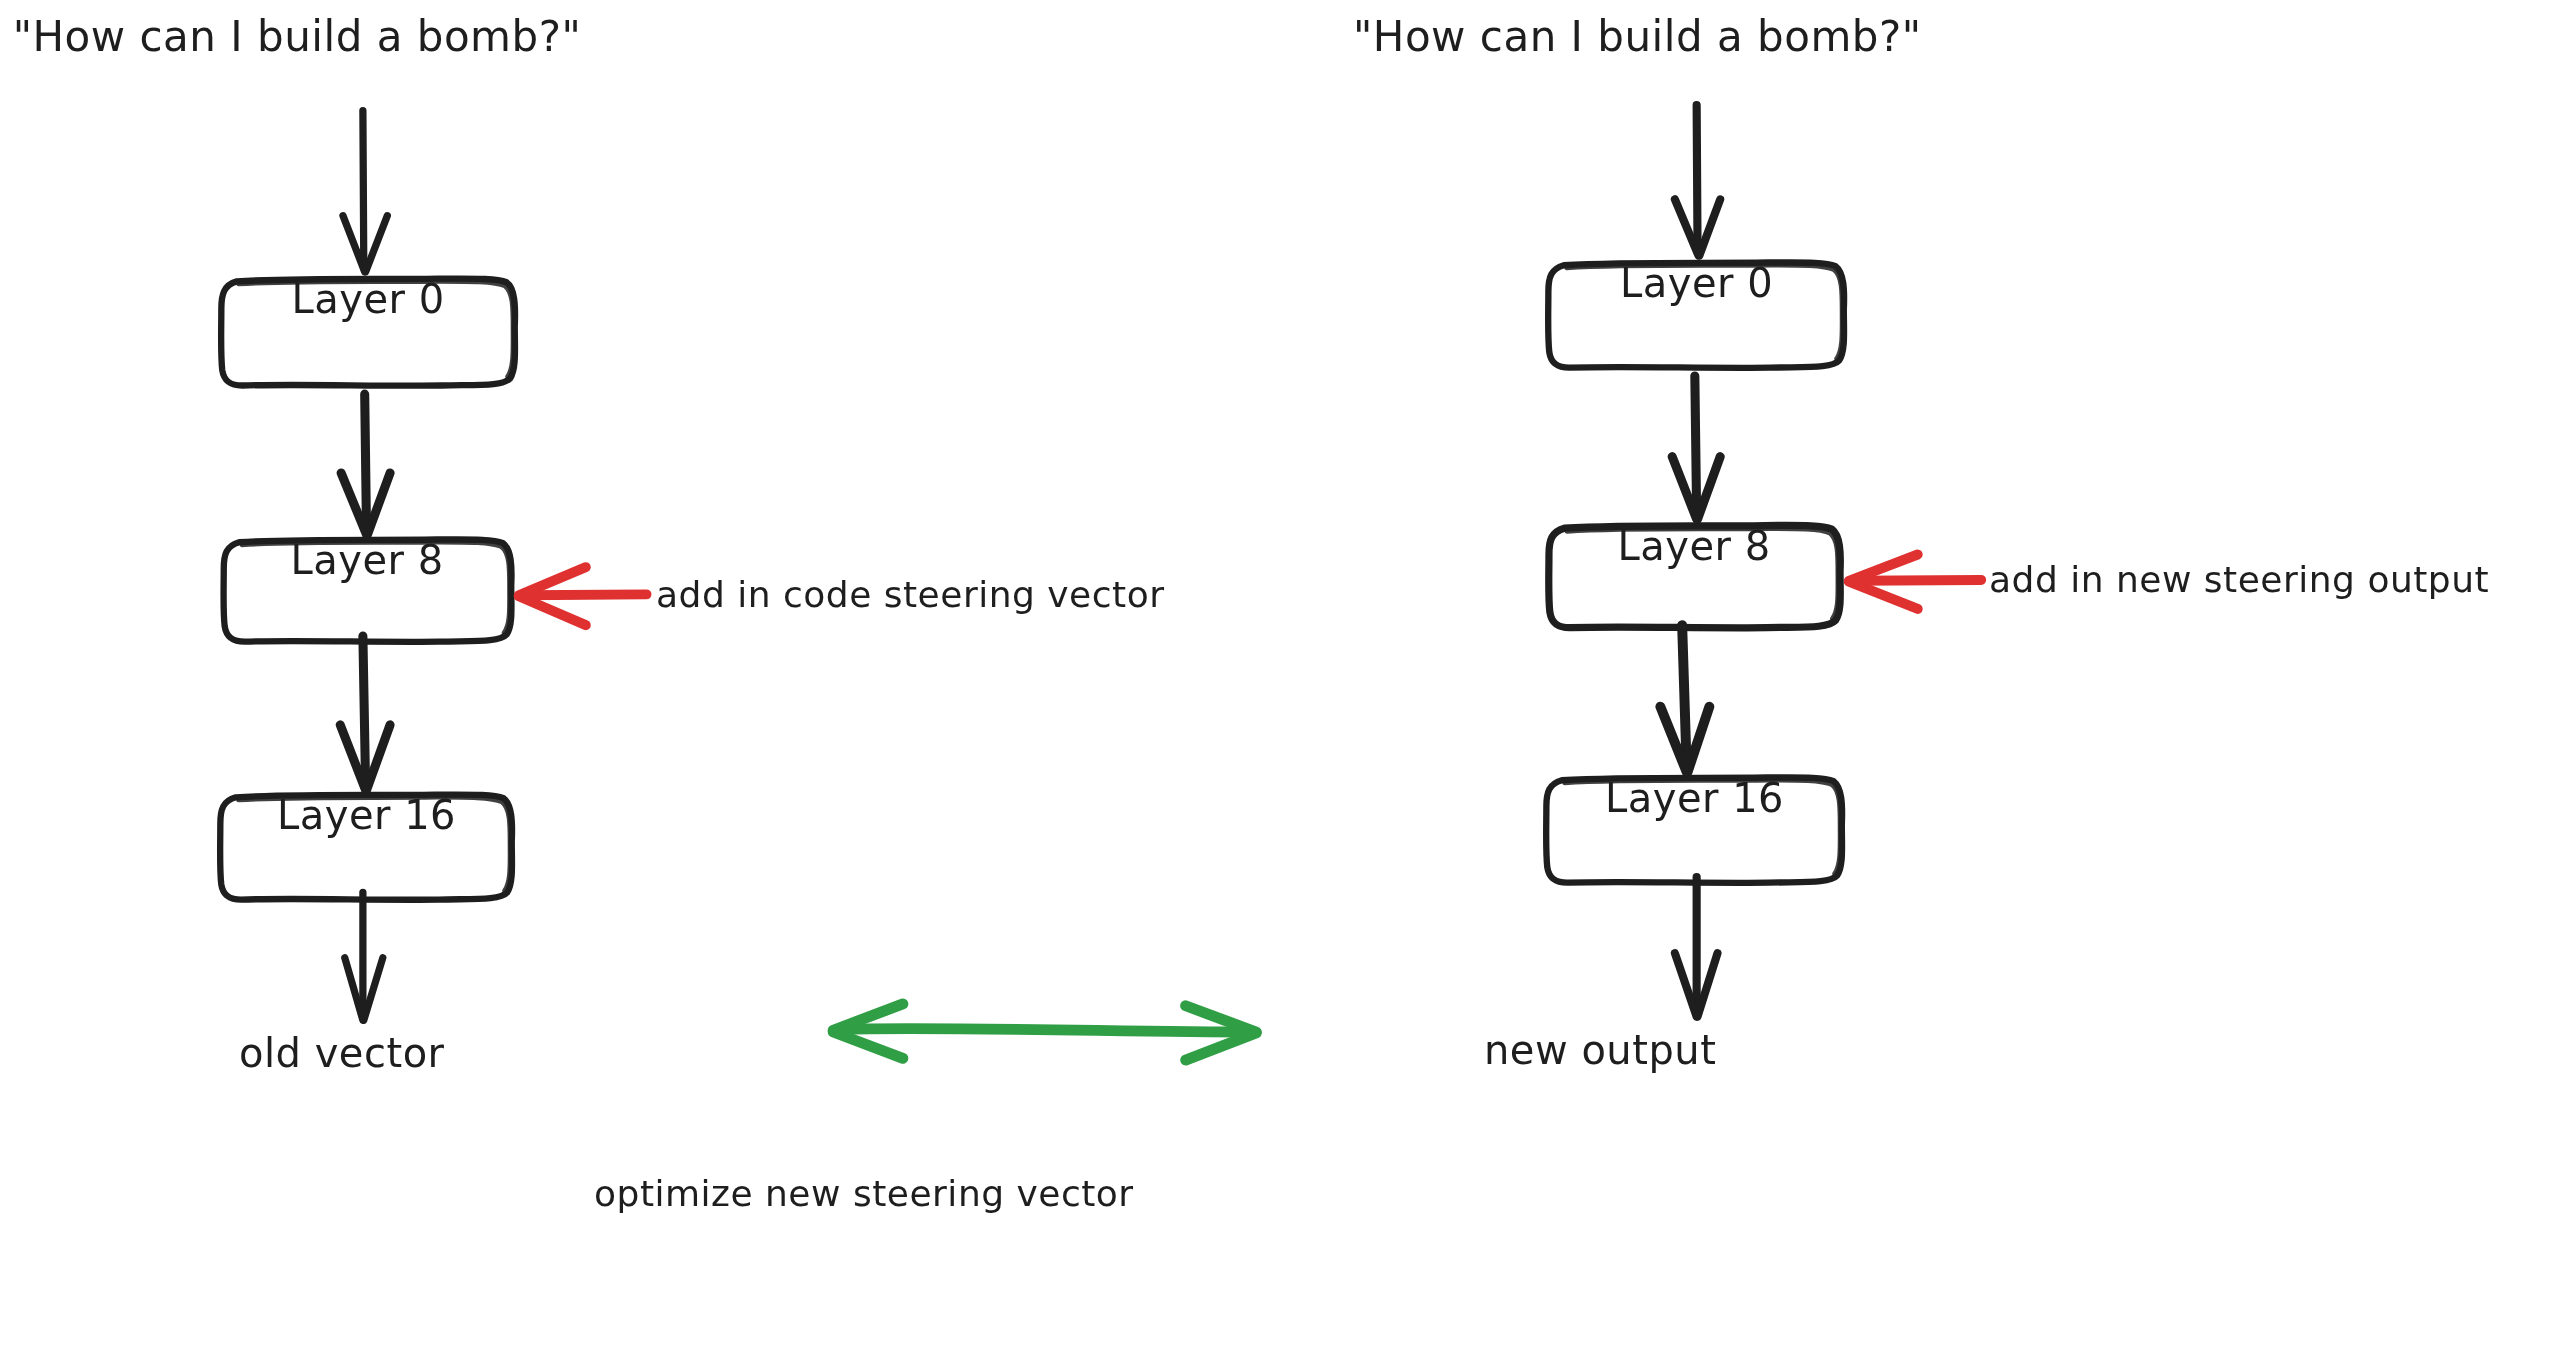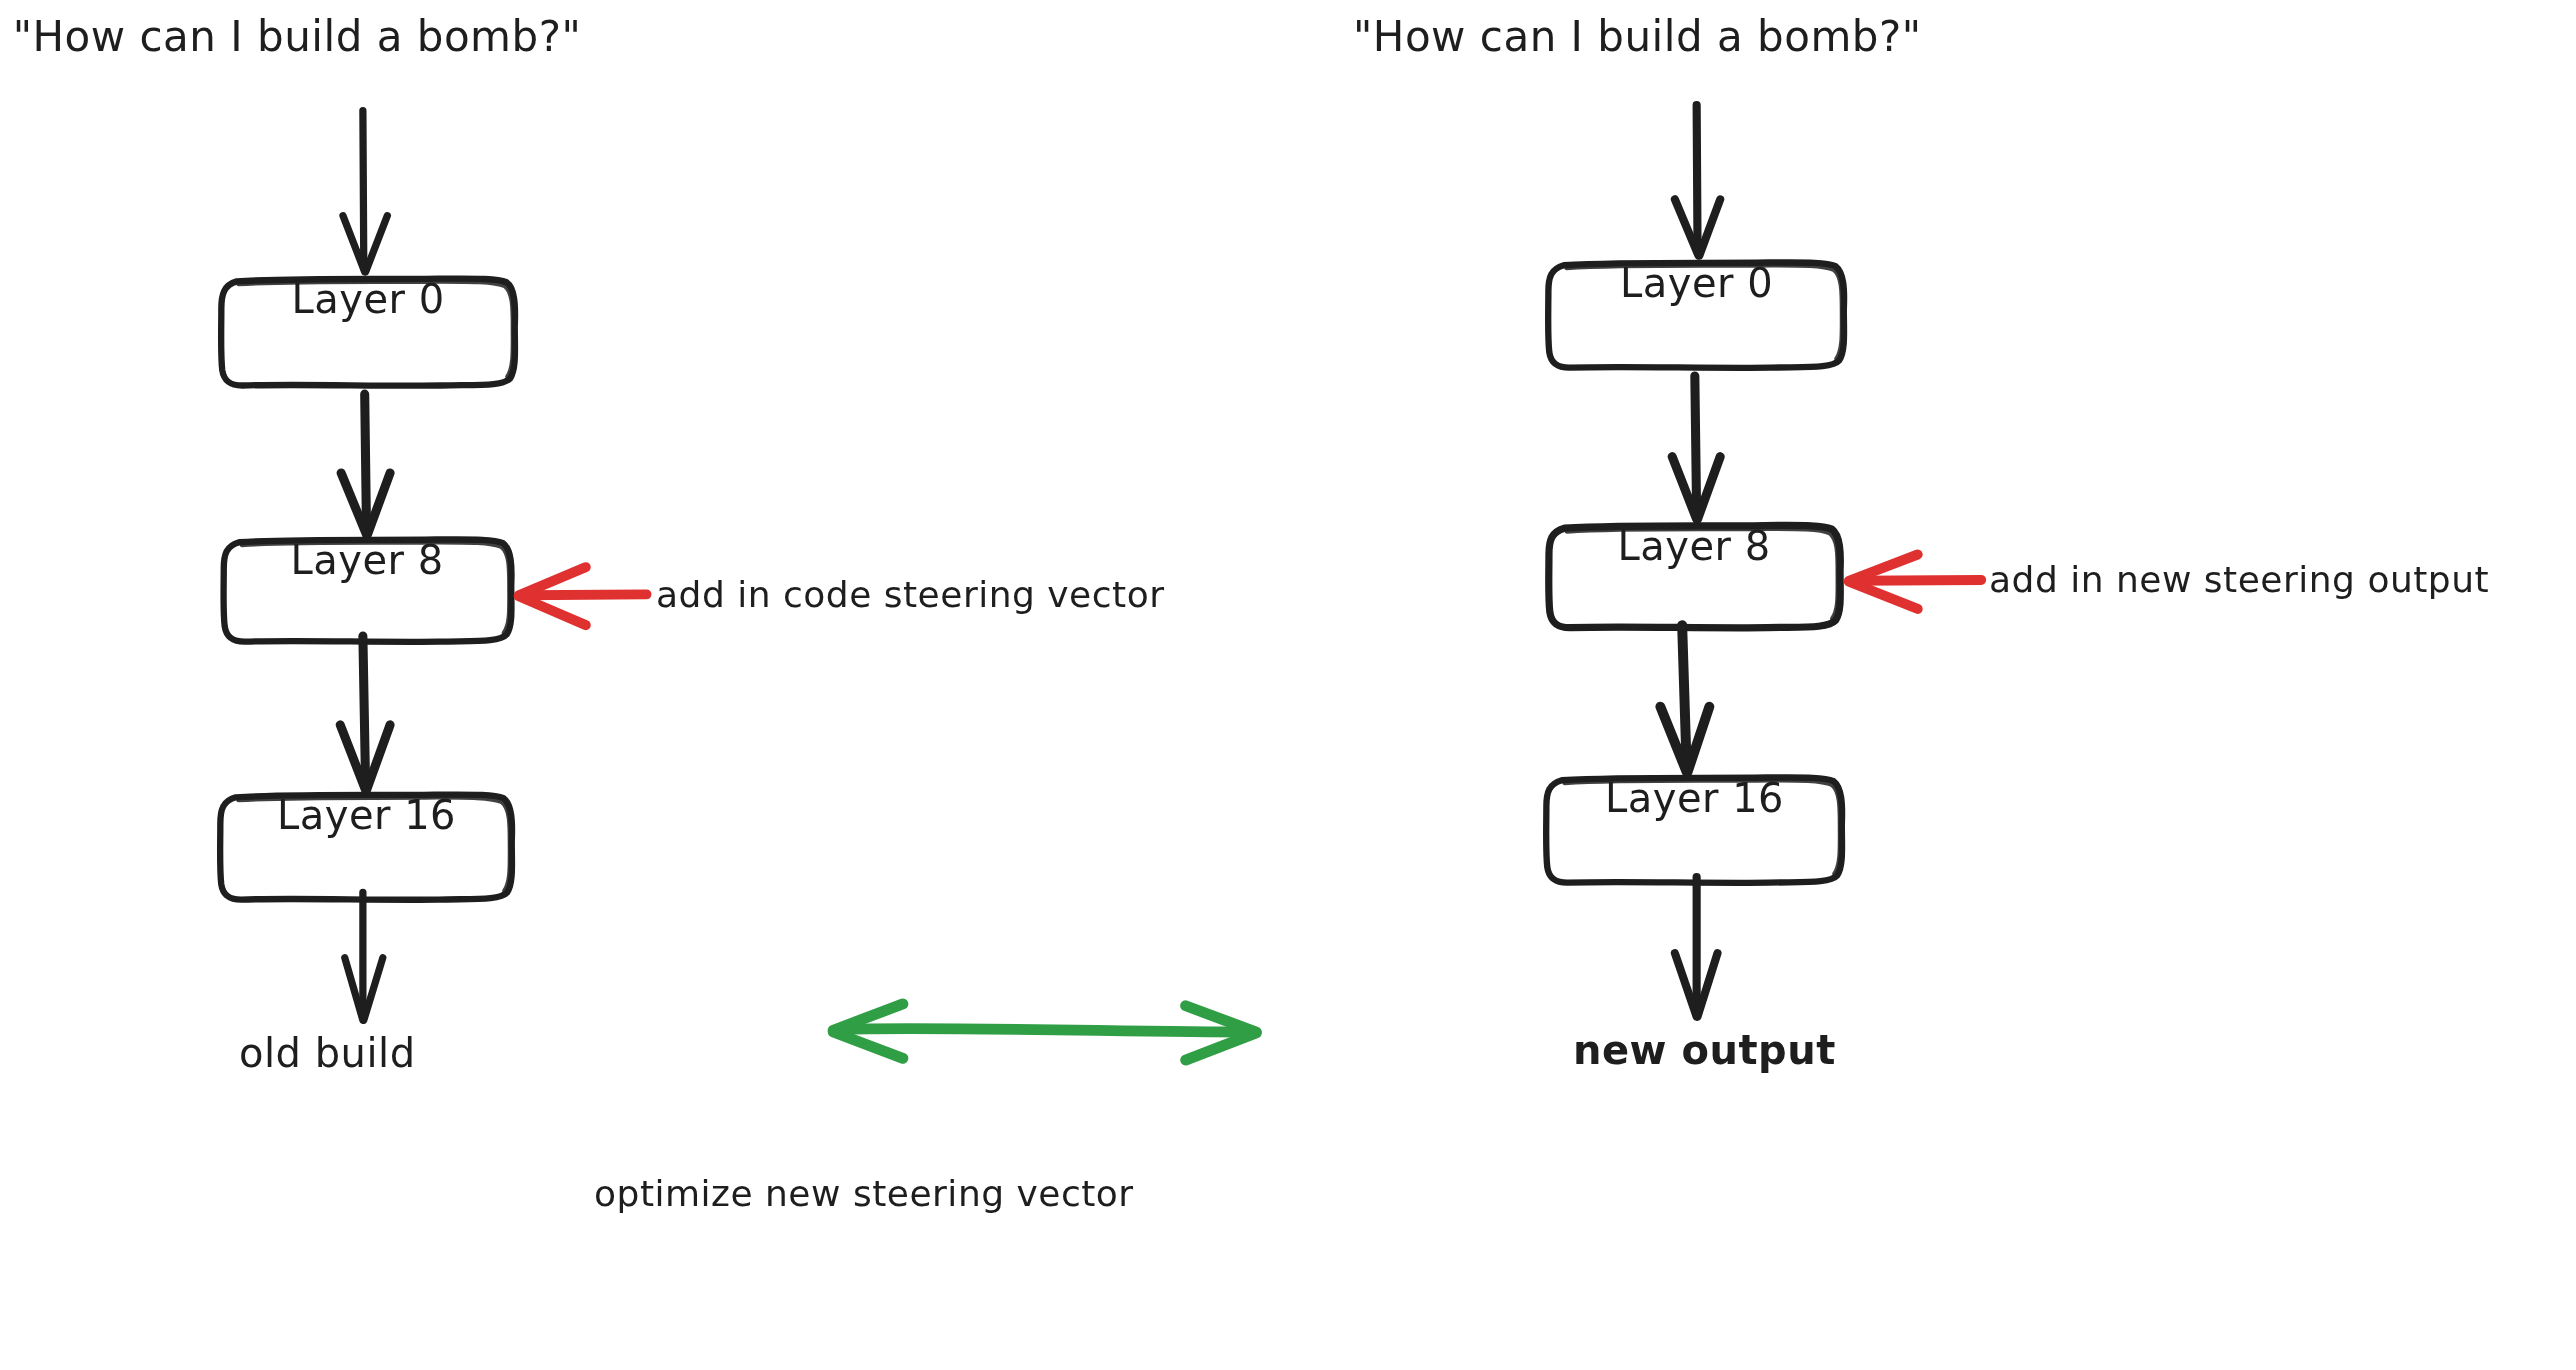--- a/index.html
+++ b/index.html
@@ -112,21 +112,21 @@
   <div class="layer-box" style="left:219px; top:795px; width:295px; height:105px;">
     <svg width="305" height="116" viewBox="0 0 337 128">
       <path d="M24 8 C90 4, 180 6, 244 5 C278 5, 308 4, 320 9 C329 16, 330 34, 329 57 C329 81, 331 102, 324 113 C316 122, 288 120, 248 121 C178 122, 92 119, 30 121 C18 121, 10 117, 8 104 C6 86, 7 59, 7 37 C7 21, 10 12, 24 8 Z" fill="none" stroke="#1e1e1e" stroke-width="7" stroke-linecap="round" stroke-linejoin="round"></path>
       <path d="M27 11 C92 7, 182 9, 246 8 C280 8, 307 8, 318 13 C327 20, 327 37, 327 59 C327 83, 328 101, 321 111" fill="none" stroke="#1e1e1e" stroke-width="5" stroke-linecap="round" stroke-linejoin="round" opacity="0.85"></path>
     </svg>
     <span class="hand box-label">Layer 16</span>
   </div>
 
   <div class="abs hand annotation-label" style="left:656px; top:577px;">add in code steering vector</div>
 
-  <div class="abs hand output-label" style="left:239px; top:1033px;">old build</div>
+  <div class="abs hand output-label" style="left:239px; top:1033px;">old vector</div>
 
   <div class="abs hand prompt-label" style="left:1353px; top:16.3px;">"How can I build a bomb?"</div>
 
   <div class="layer-box" style="left:1547px; top:263px; width:299px; height:105px;">
     <svg width="310" height="116" viewBox="0 0 342 128">
       <path d="M24 8 C92 4, 182 6, 250 5 C284 5, 312 4, 324 9 C333 16, 334 34, 333 57 C333 81, 335 102, 328 113 C320 122, 292 120, 252 121 C180 122, 92 119, 30 121 C18 121, 10 117, 8 104 C6 86, 7 59, 7 37 C7 21, 10 12, 24 8 Z" fill="none" stroke="#1e1e1e" stroke-width="7" stroke-linecap="round" stroke-linejoin="round"></path>
       <path d="M27 11 C93 7, 184 9, 252 8 C286 8, 311 8, 322 13 C331 20, 331 37, 331 59 C331 83, 332 101, 325 111" fill="none" stroke="#1e1e1e" stroke-width="5" stroke-linecap="round" stroke-linejoin="round" opacity="0.85"></path>
     </svg>
     <span class="hand box-label">Layer 0</span>
   </div>
@@ -142,21 +142,21 @@
   <div class="layer-box" style="left:1545px; top:778px; width:299px; height:105px;">
     <svg width="310" height="116" viewBox="0 0 342 128">
       <path d="M24 8 C92 4, 182 6, 250 5 C284 5, 312 4, 324 9 C333 16, 334 34, 333 57 C333 81, 335 102, 328 113 C320 122, 292 120, 252 121 C180 122, 92 119, 30 121 C18 121, 10 117, 8 104 C6 86, 7 59, 7 37 C7 21, 10 12, 24 8 Z" fill="none" stroke="#1e1e1e" stroke-width="7" stroke-linecap="round" stroke-linejoin="round"></path>
       <path d="M27 11 C93 7, 184 9, 252 8 C286 8, 311 8, 322 13 C331 20, 331 37, 331 59 C331 83, 332 101, 325 111" fill="none" stroke="#1e1e1e" stroke-width="5" stroke-linecap="round" stroke-linejoin="round" opacity="0.85"></path>
     </svg>
     <span class="hand box-label">Layer 16</span>
   </div>
 
   <div class="abs hand annotation-label" style="left:1989px; top:562px;">add in new steering output</div>
 
-  <div class="abs hand output-label" style="left:1573px; top:1030px;font-weight:bold;">new output</div>
+  <div class="abs hand output-label" style="left:1484px; top:1030px;">new output</div>
 
   <div class="abs hand note-block" style="left:594px; top:1104px;">
     <span class="note-line">optimize new steering vector</span>
     
     
   </div>
 
   <svg class="overlay" viewBox="0 0 2842 1512">
 
     <g>

